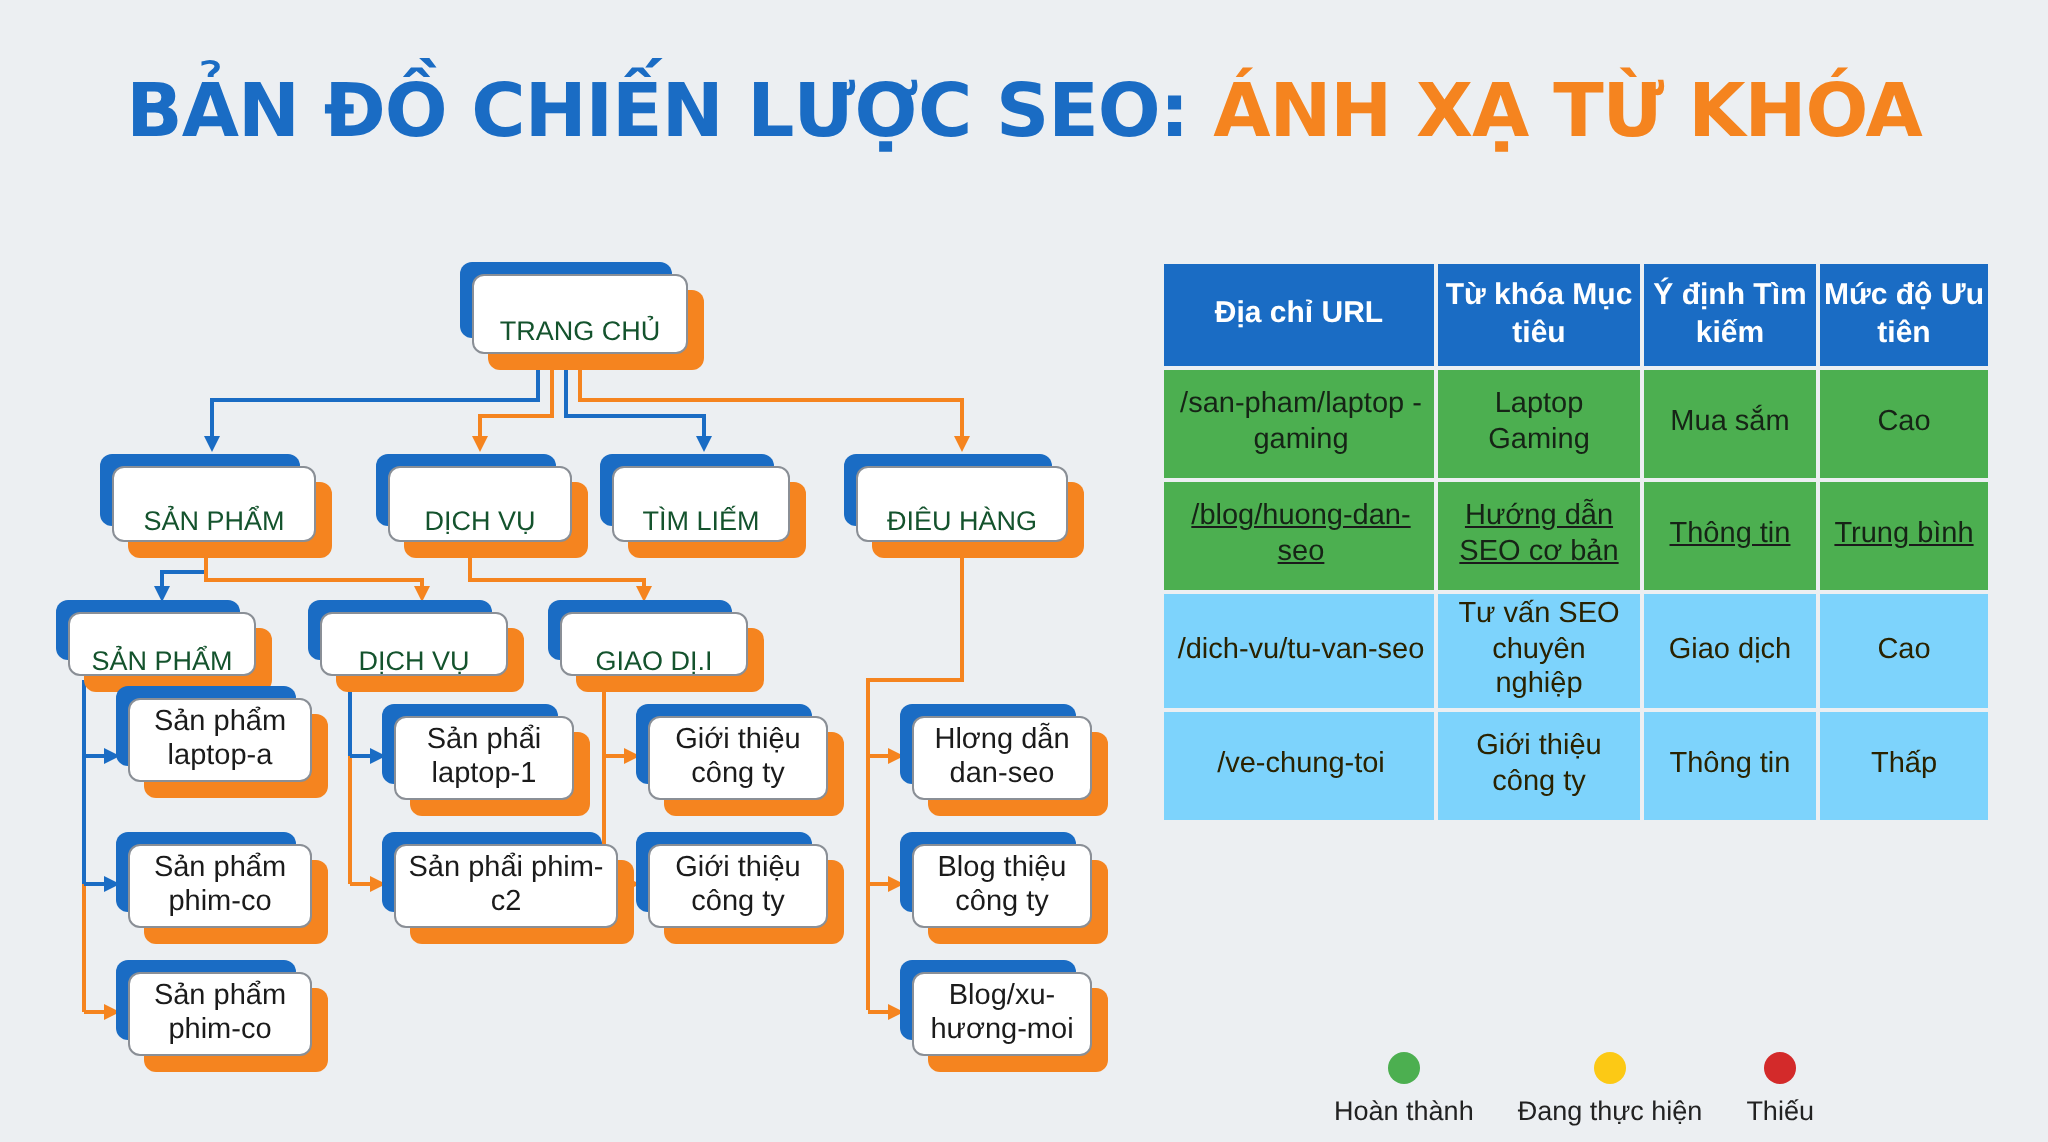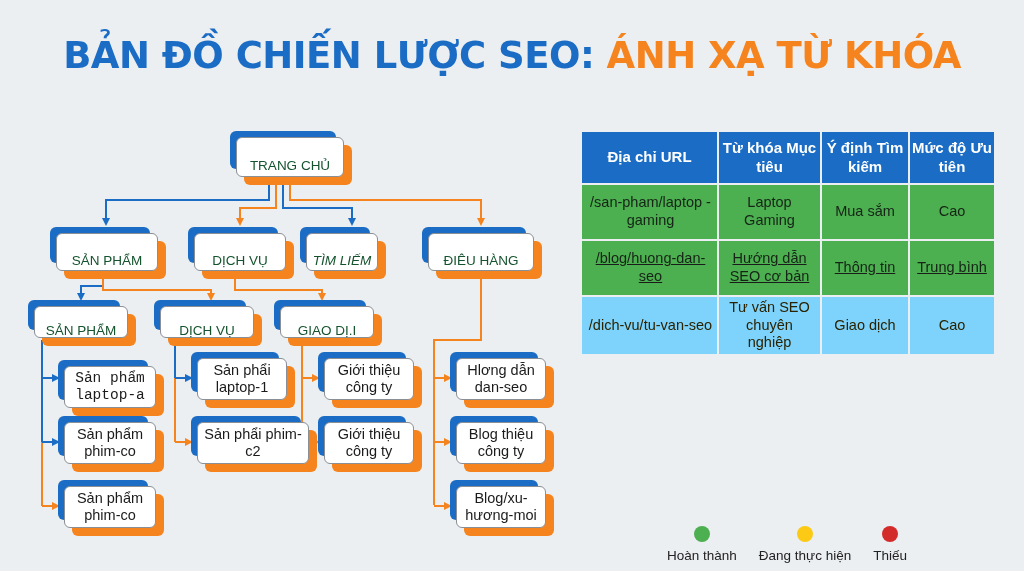--- a/index.html
+++ b/index.html
@@ -138,21 +138,21 @@
       <span class="label">SẢN PHẨM</span>
     </div>
 </div>
 <div class="node upper" style="left:194px; top:233px; width:92px; height:38px;">
   <div class="back-blue"></div>
     <div class="back-orange"></div>
   <div class="face">
       <span class="label">DỊCH VỤ</span>
     </div>
 </div>
-<div class="node upper" style="left:306px; top:233px; width:72px; height:38px;font-style:italic;">
+<div class="node upper" style="left:306px; top:233px; width:89px; height:38px;">
   <div class="back-blue"></div>
     <div class="back-orange"></div>
   <div class="face">
       <span class="label">TÌM LIẾM</span>
     </div>
 </div>
 <div class="node upper" style="left:428px; top:233px; width:106px; height:38px;">
   <div class="back-blue"></div>
     <div class="back-orange"></div>
   <div class="face">
@@ -175,21 +175,21 @@
     </div>
 </div>
 <div class="node upper" style="left:280px; top:306px; width:94px; height:32px;">
   <div class="back-blue"></div>
     <div class="back-orange"></div>
   <div class="face">
       <span class="label">GIAO DỊ.I</span>
     </div>
 </div>
 
-<div class="node leaf" style="left:64px; top:366px; width:92px; height:42px;font-family:Liberation Mono, monospace;">
+<div class="node leaf" style="left:64px; top:349px; width:92px; height:42px;">
   <div class="back-blue"></div>
     <div class="back-orange"></div>
   <div class="face">
       <span class="label">Sản phẩm laptop-a</span>
     </div>
 </div>
 <div class="node leaf" style="left:64px; top:422px; width:92px; height:42px;">
   <div class="back-blue"></div>
     <div class="back-orange"></div>
   <div class="face">
@@ -283,20 +283,26 @@
       <td>Hướng dẫn SEO cơ bản</td>
       <td>Thông tin</td>
       <td>Trung bình</td>
     </tr>
     <tr class="row-yellow" style="height:59px;">
       <td class="url">/dich-vu/tu-van-seo</td>
       <td>Tư vấn SEO chuyên nghiệp</td>
       <td>Giao dịch</td>
       <td>Cao</td>
     </tr>
+    <tr class="row-yellow" style="height:56px;">
+      <td class="url">/ve-chung-toi</td>
+      <td>Giới thiệu công ty</td>
+      <td>Thông tin</td>
+      <td>Thấp</td>
+    </tr>
   </tbody>
 </table>
 
 <div class="legend">
   <div class="legend-item">
     <span class="dot" style="background:#4caf50;"></span>
     <span>Hoàn thành</span>
   </div>
   <div class="legend-item">
     <span class="dot" style="background:#fcc915;"></span>

